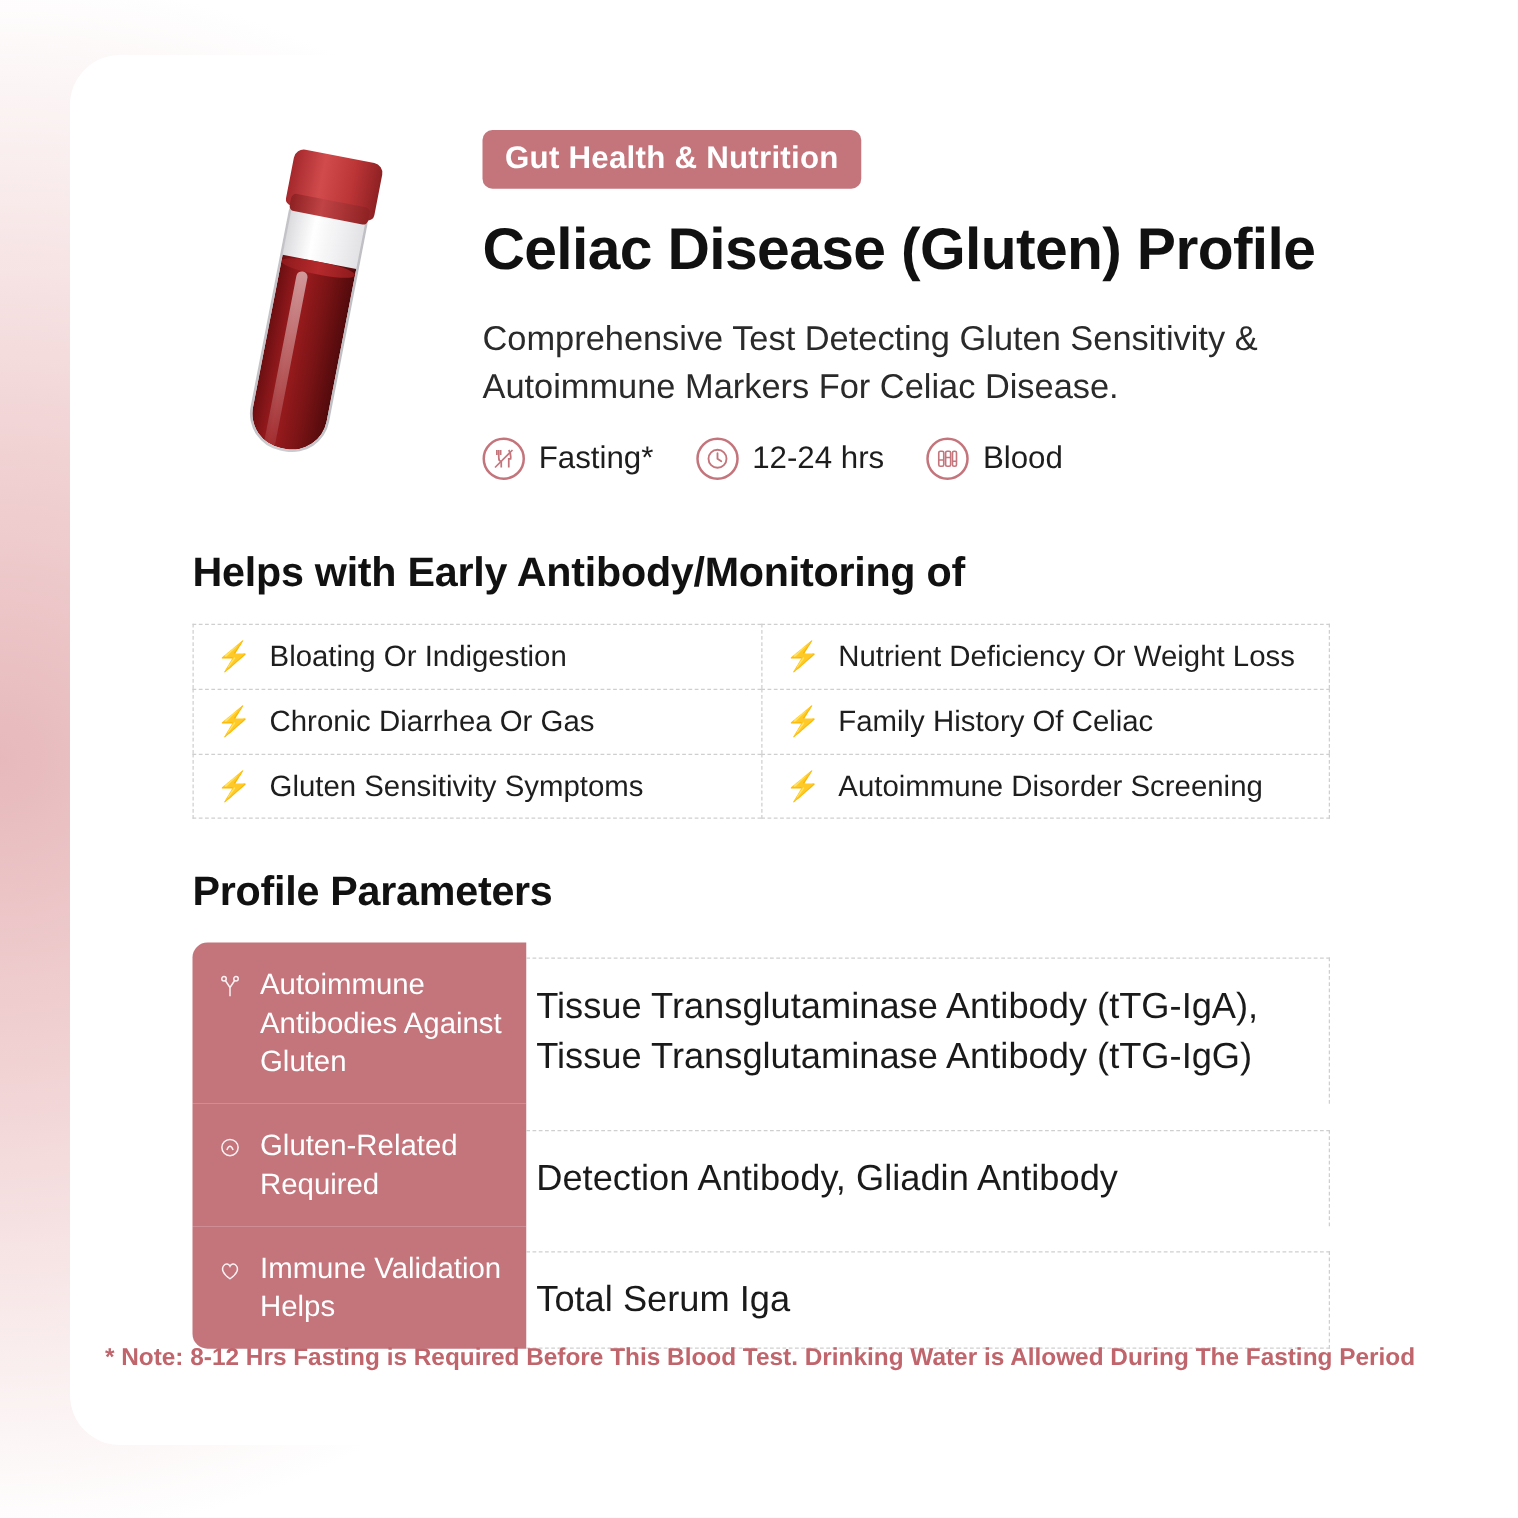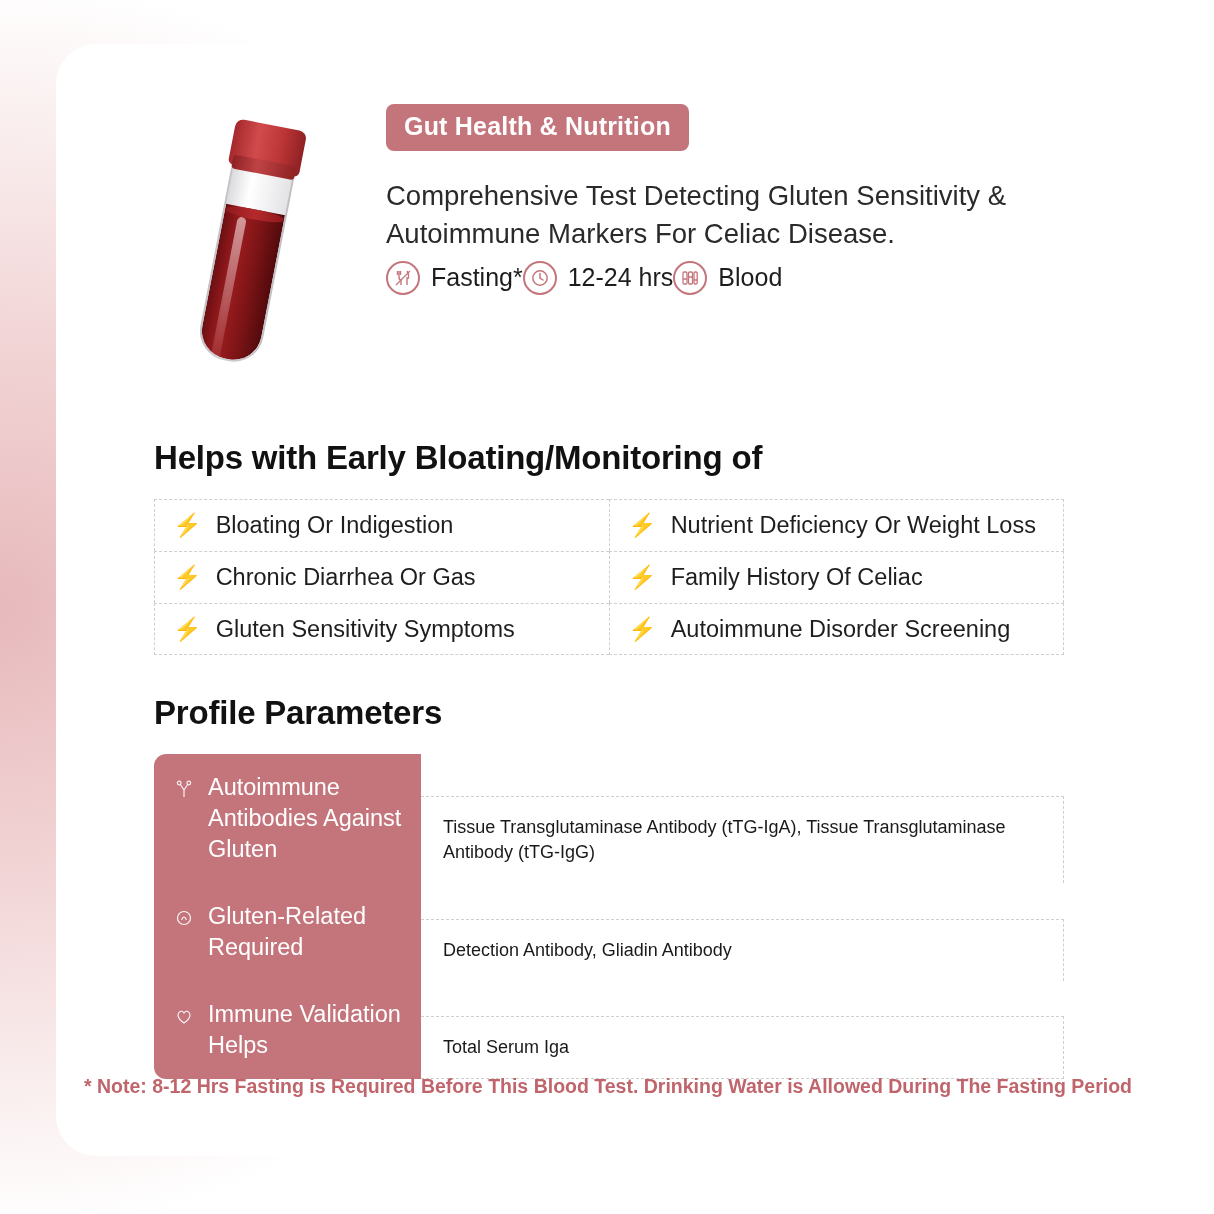--- a/index.html
+++ b/index.html
@@ -102,23 +102,24 @@
     letter-spacing: -.5px;
   }
   .subtitle {
     margin-top: 26px;
     font-size: 27.5px;
     line-height: 1.38;
     color: #2a2a2a;
     max-width: 700px;
   }
   .meta-row {
-    margin-top: 8px;
+    margin-top: 22px;
     display: flex;
     align-items: center;
+    gap: 34px;
   }
   .meta-item { display: flex; align-items: center; gap: 11px; }
   .meta-ico {
     width: 34px; height: 34px; border-radius: 50%;
     border: 2px solid #c4757c;
     display: flex; align-items: center; justify-content: center;
     color: #c4757c;
     flex: none;
   }
   .meta-ico svg { display:block; }
@@ -162,22 +163,22 @@
     font-size: 23.5px;
     line-height: 1.32;
   }
   .prow:first-child .pleft { border-radius: 12px 0 0 0; }
   .prow:last-child .pleft { border-radius: 0 0 0 12px; }
   .pico { flex: none; width: 22px; padding-top: 4px; opacity: .9; }
   .pright {
     flex: 1;
     border: 1px dashed #cfcfcf;
     border-left: none;
-    padding: 18px 22px;
-    font-size: 18px;
+    padding: 18px 8px;
+    font-size: 29px;
     line-height: 1.38;
     color: #1a1a1a;
   }
   .prow:not(:last-child) .pright { border-bottom: none; }
 
   .note {
     position: absolute;
     left: 0; right: 0; bottom: 58px;
     text-align: center;
     color: #c0656c;
@@ -197,20 +198,21 @@
           <div class="tube-body">
             <div class="tube-blood"></div>
             <div class="tube-shine"></div>
           </div>
           <div class="tube-cap"></div>
         </div>
       </div>
 
       <div class="head-text">
         <div class="badge">Gut Health &amp; Nutrition</div>
+        <h1 class="title">Celiac Disease (Gluten) Profile</h1>
         <div class="subtitle">Comprehensive Test Detecting Gluten Sensitivity &amp; Autoimmune Markers For Celiac Disease.</div>
 
         <div class="meta-row">
           <div class="meta-item">
             <span class="meta-ico">
               <svg width="20" height="20" viewBox="0 0 20 20" fill="none" stroke="currentColor" stroke-width="1.4">
                 <path d="M6 3 L6 9 Q6 12 8 12 L8 17"></path>
                 <path d="M4.5 3 L4.5 7 M7.5 3 L7.5 7"></path>
                 <path d="M14 3 Q16 6 15.5 10 L14 10 L14 17"></path>
                 <line x1="3" y1="17" x2="17" y2="3" stroke-width="1.3"></line>
@@ -238,21 +240,21 @@
                 <path d="M3 11 h4 M8.5 9 h4 M14 12 h3.2"></path>
               </svg>
             </span>
             <span class="meta-label">Blood</span>
           </div>
         </div>
       </div>
     </div>
 
     <div class="helps">
-      <div class="section-title">Helps with Early Bloating/Monitoring of</div>
+      <div class="section-title">Helps with Early Antibody/Monitoring of</div>
       <div class="helps-grid">
         <div class="helps-cell">
           <span class="bolt">⚡</span>
           <span>Bloating Or Indigestion</span>
         </div>
         <div class="helps-cell">
           <span class="bolt">⚡</span>
           <span>Nutrient Deficiency Or Weight Loss</span>
         </div>
         <div class="helps-cell">

